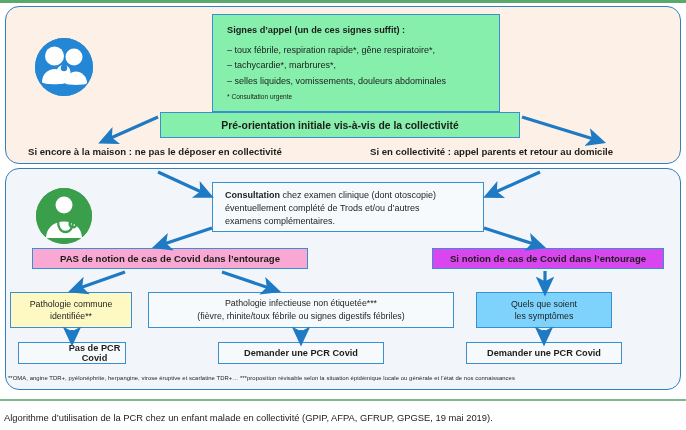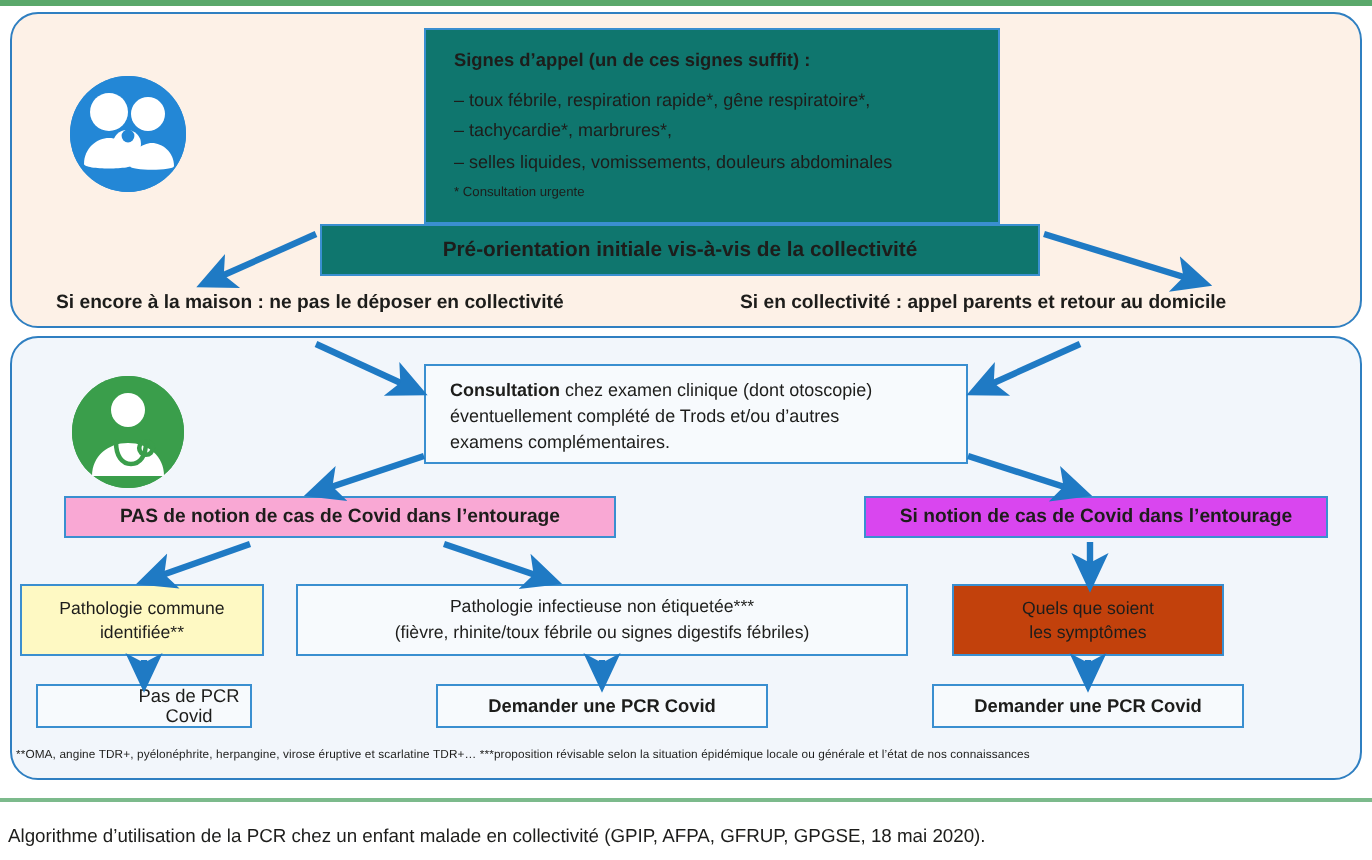--- a/index.html
+++ b/index.html
@@ -44,21 +44,21 @@
   .icon-doctor{
     position:absolute;left:36px;top:188px;width:56px;height:56px;
     border-radius:50%;
     background:#3a9e4b;
   }
   .icon-family svg,.icon-doctor svg{display:block;width:100%;height:100%;}
 
   
   .box{
     position:absolute;
-    background:#0f766e;
+    background:#86efac;
     border:1.4px solid #3a8fd0;
     box-sizing:border-box;
     display:flex;
     align-items:center;
     justify-content:center;
     text-align:center;
     color:#1d1d1b;
   }
 
   
@@ -102,27 +102,27 @@
   .box-patho-commune{
     left:10px;top:292px;width:122px;height:36px;
     font-size:8.8px;line-height:1.4;background:#fef9c3;
   }
   .box-patho-inf{
     left:148px;top:292px;width:306px;height:36px;
     font-size:8.8px;line-height:1.45;background:#f7fafd;
   }
   .box-quels{
     left:476px;top:292px;width:136px;height:36px;
-    font-size:8.8px;line-height:1.4;background:#c2410c;
+    font-size:8.8px;line-height:1.4;background:#7dd3fc;
   }
 
   
   .box-pas-pcr{
     left:18px;top:342px;width:108px;height:22px;
-    font-weight:normal;font-size:9.2px;background:#f7fafd;padding-left:45px;
+    font-weight:bold;font-size:9.2px;background:#f7fafd;padding-left:45px;
   }
   .box-dem-pcr-1{
     left:218px;top:342px;width:166px;height:22px;
     font-weight:bold;font-size:9.2px;background:#f7fafd;
   }
   .box-dem-pcr-2{
     left:466px;top:342px;width:156px;height:22px;
     font-weight:bold;font-size:9.2px;background:#f7fafd;
   }
 
@@ -279,15 +279,15 @@
 
       <line x1="301" y1="330" x2="301" y2="340"></line>
 
       <line x1="544" y1="330" x2="544" y2="340"></line>
     </g>
   </svg>
 
   <div class="footnote">**OMA, angine TDR+, pyélonéphrite, herpangine, virose éruptive et scarlatine TDR+…   ***proposition révisable selon la situation épidémique locale ou générale et l’état de nos connaissances</div>
 
   <div class="bottom-rule"></div>
-  <div class="caption">Algorithme d’utilisation de la PCR chez un enfant malade en collectivité (GPIP, AFPA, GFRUP, GPGSE, 18 mai 2020).</div>
+  <div class="caption">Algorithme d’utilisation de la PCR chez un enfant malade en collectivité (GPIP, AFPA, GFRUP, GPGSE, 19 mai 2019).</div>
 
 </div>
 
 </body></html>

